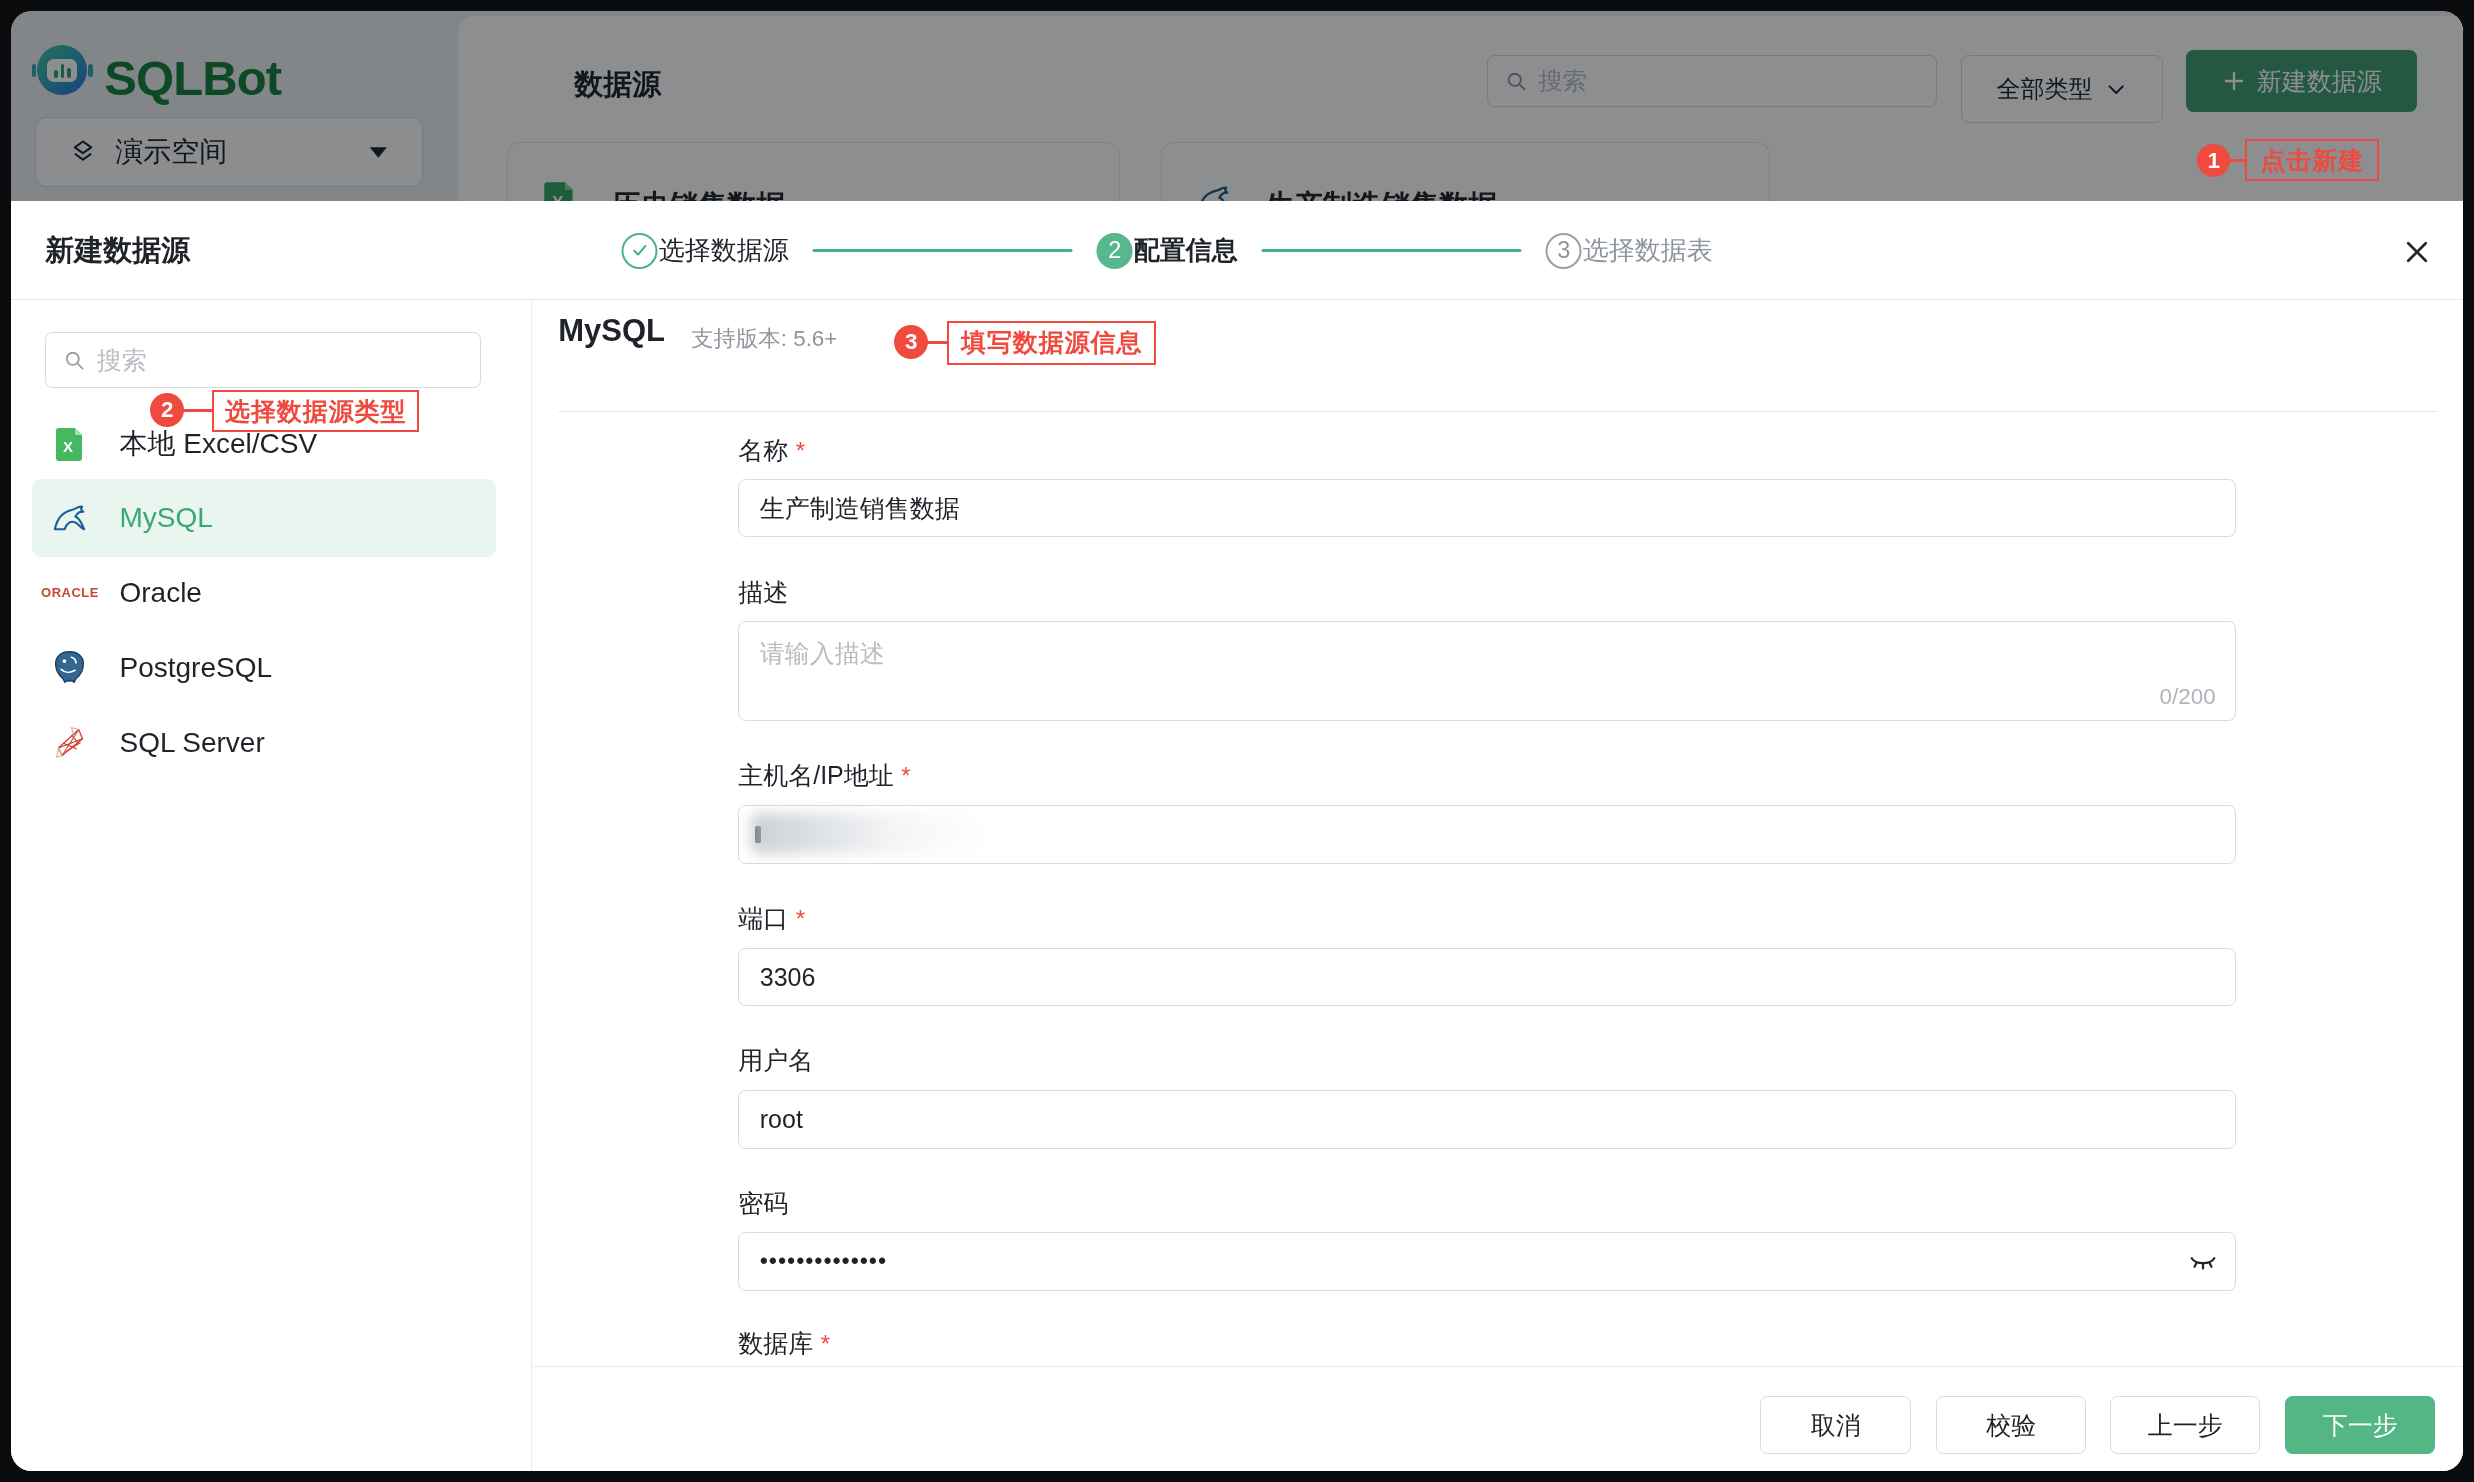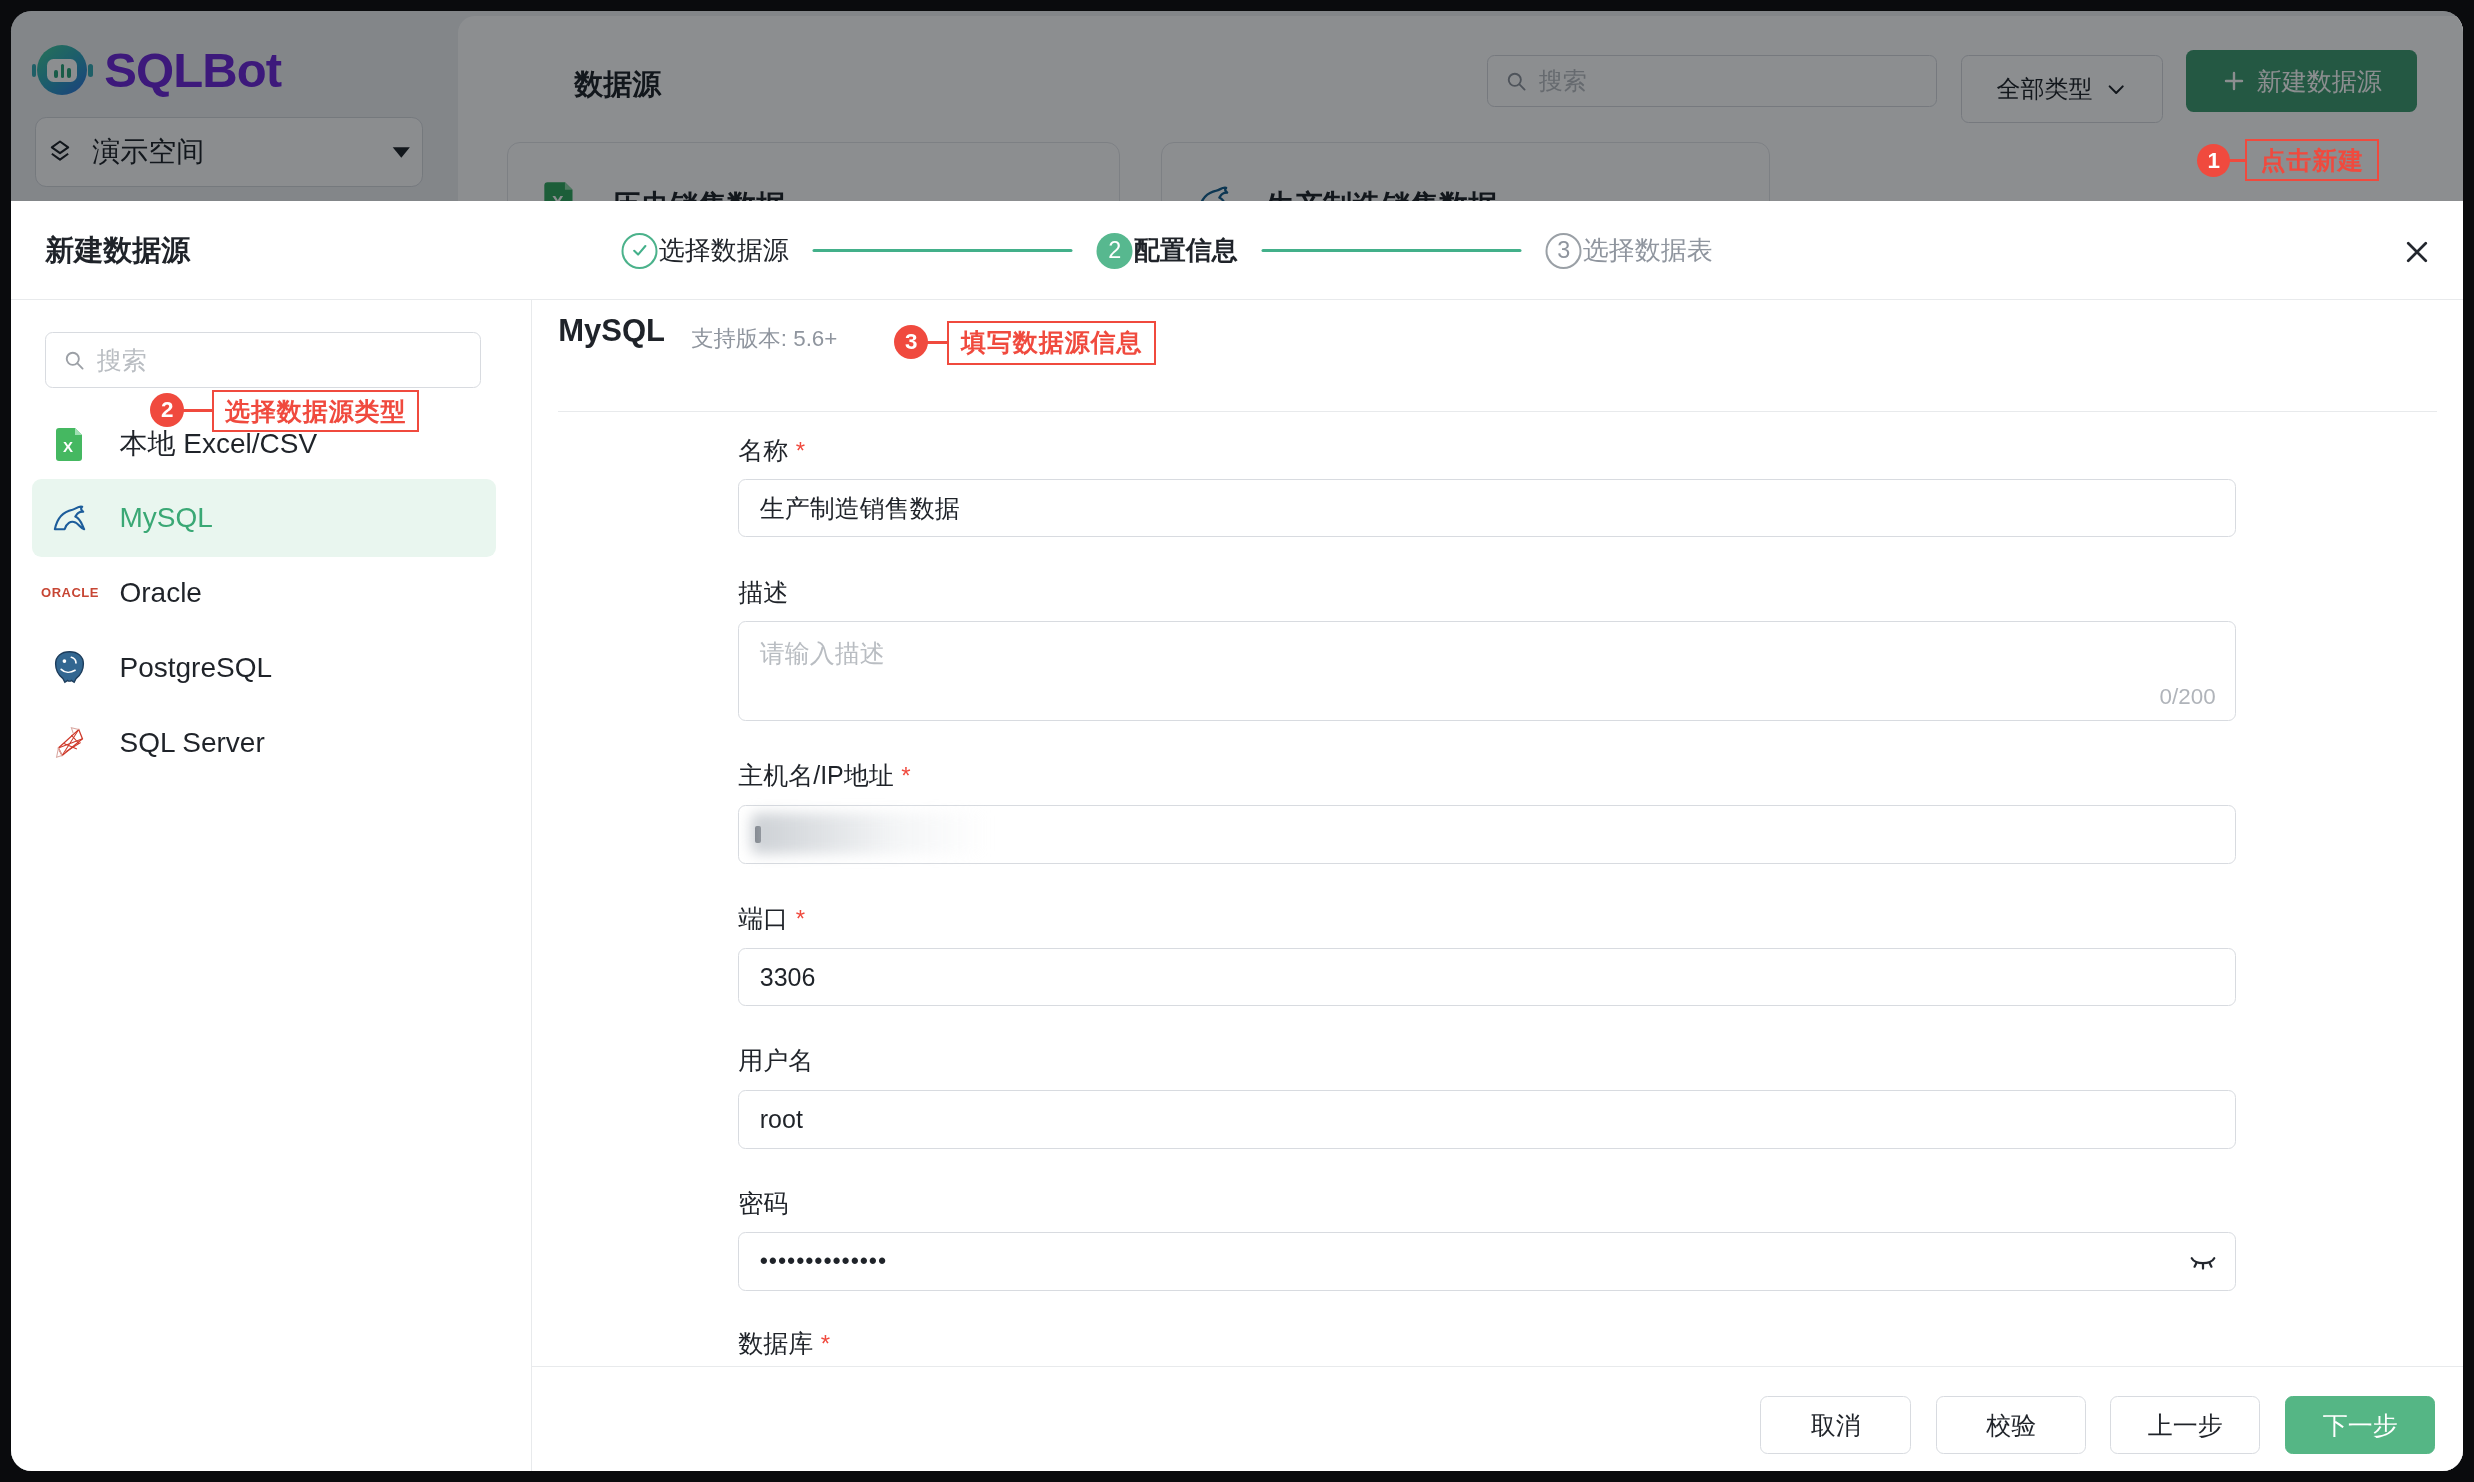--- a/index.html
+++ b/index.html
@@ -11,24 +11,24 @@
 
   
   .main-card{position:absolute;left:447px;top:4.7px;width:2006px;height:1455px;background:#fff;
              border-radius:17px 0 0 0;}
   .logo-badge{position:absolute;left:26px;top:34px;width:50px;height:50px;border-radius:50%;
               background:linear-gradient(140deg,#3fc49e 10%,#2f9fc0 55%,#2f6fdd 100%);}
   .logo-screen{position:absolute;left:10.3px;top:14px;width:30px;height:22.4px;background:#fff;
                border-radius:6.5px;display:flex;align-items:flex-end;justify-content:center;gap:2.8px;padding:3.7px 4.7px;}
   .logo-bar{width:3.7px;border-radius:1.9px;background:#2aa37a;}
   .logo-ear{position:absolute;top:18.7px;width:4.7px;height:13px;border-radius:2.8px;background:#35a8b4;}
-  .brand{position:absolute;left:93px;top:32px;height:54px;display:flex;align-items:center;
-         font-size:49px;font-weight:800;letter-spacing:-0.9px;color:#6d28d9;}
+  .brand{position:absolute;left:93px;top:40px;height:54px;display:flex;align-items:center;
+         font-size:49px;font-weight:800;letter-spacing:-0.9px;color:#15803d;}
   .workspace{position:absolute;left:23.4px;top:106px;width:388px;height:70px;background:#fdfdfe;
-             border:0.9px solid #d5d8dd;border-radius:11.2px;display:flex;align-items:center;padding:0 10px;}
+             border:0.9px solid #d5d8dd;border-radius:11.2px;display:flex;align-items:center;padding:0 33px;}
   .workspace .wlabel{font-size:28px;margin-left:18.7px;flex:1;}
   .page-title{position:absolute;left:563px;top:54px;font-size:29px;font-weight:700;}
   .top-search{position:absolute;left:1476px;top:44px;width:450px;height:52px;border:0.9px solid #d6d9de;
               border-radius:7.5px;background:#fff;display:flex;align-items:center;padding:0 17px;gap:11.2px;}
   .ph{color:#b9bdc2;font-size:24px;}
   .type-filter{position:absolute;left:1950px;top:44px;width:202px;height:68px;border:0.9px solid #d6d9de;
                border-radius:7.5px;background:#fff;display:flex;align-items:center;justify-content:center;
                gap:13px;font-size:24px;}
   .new-btn{position:absolute;left:2175px;top:39px;width:231px;height:62px;border-radius:7.5px;background:#3f9c72;
            color:#fff;display:flex;align-items:center;justify-content:center;gap:11.2px;font-size:25px;}

